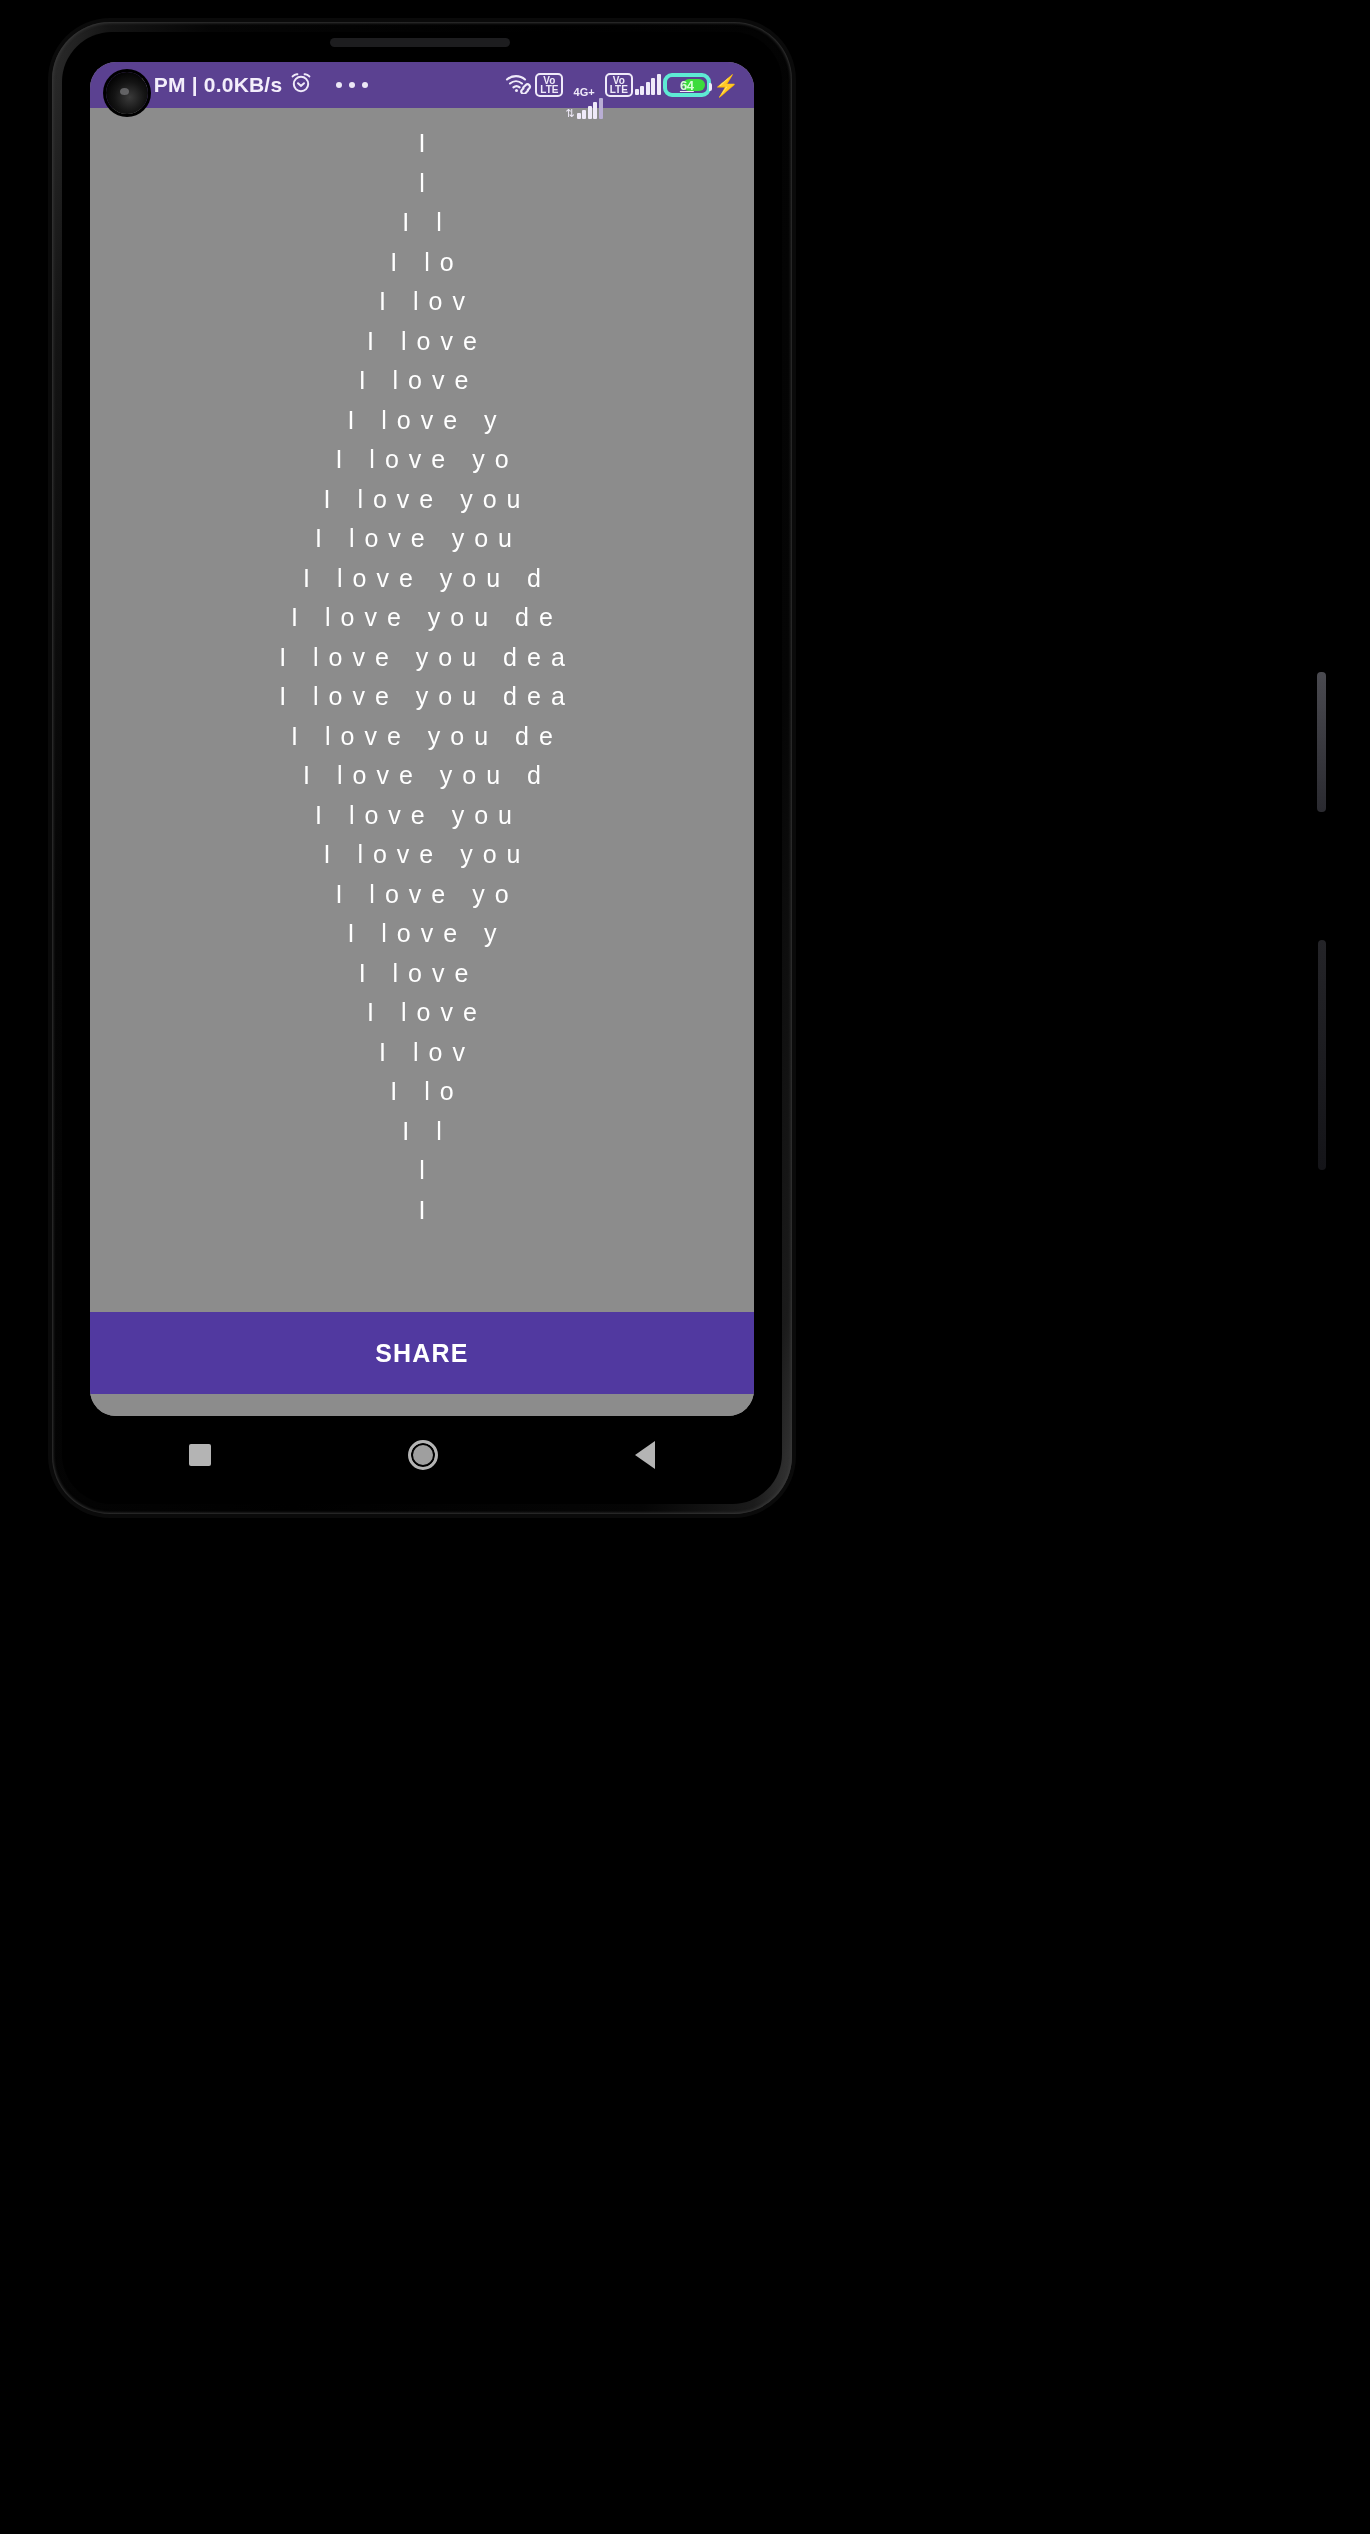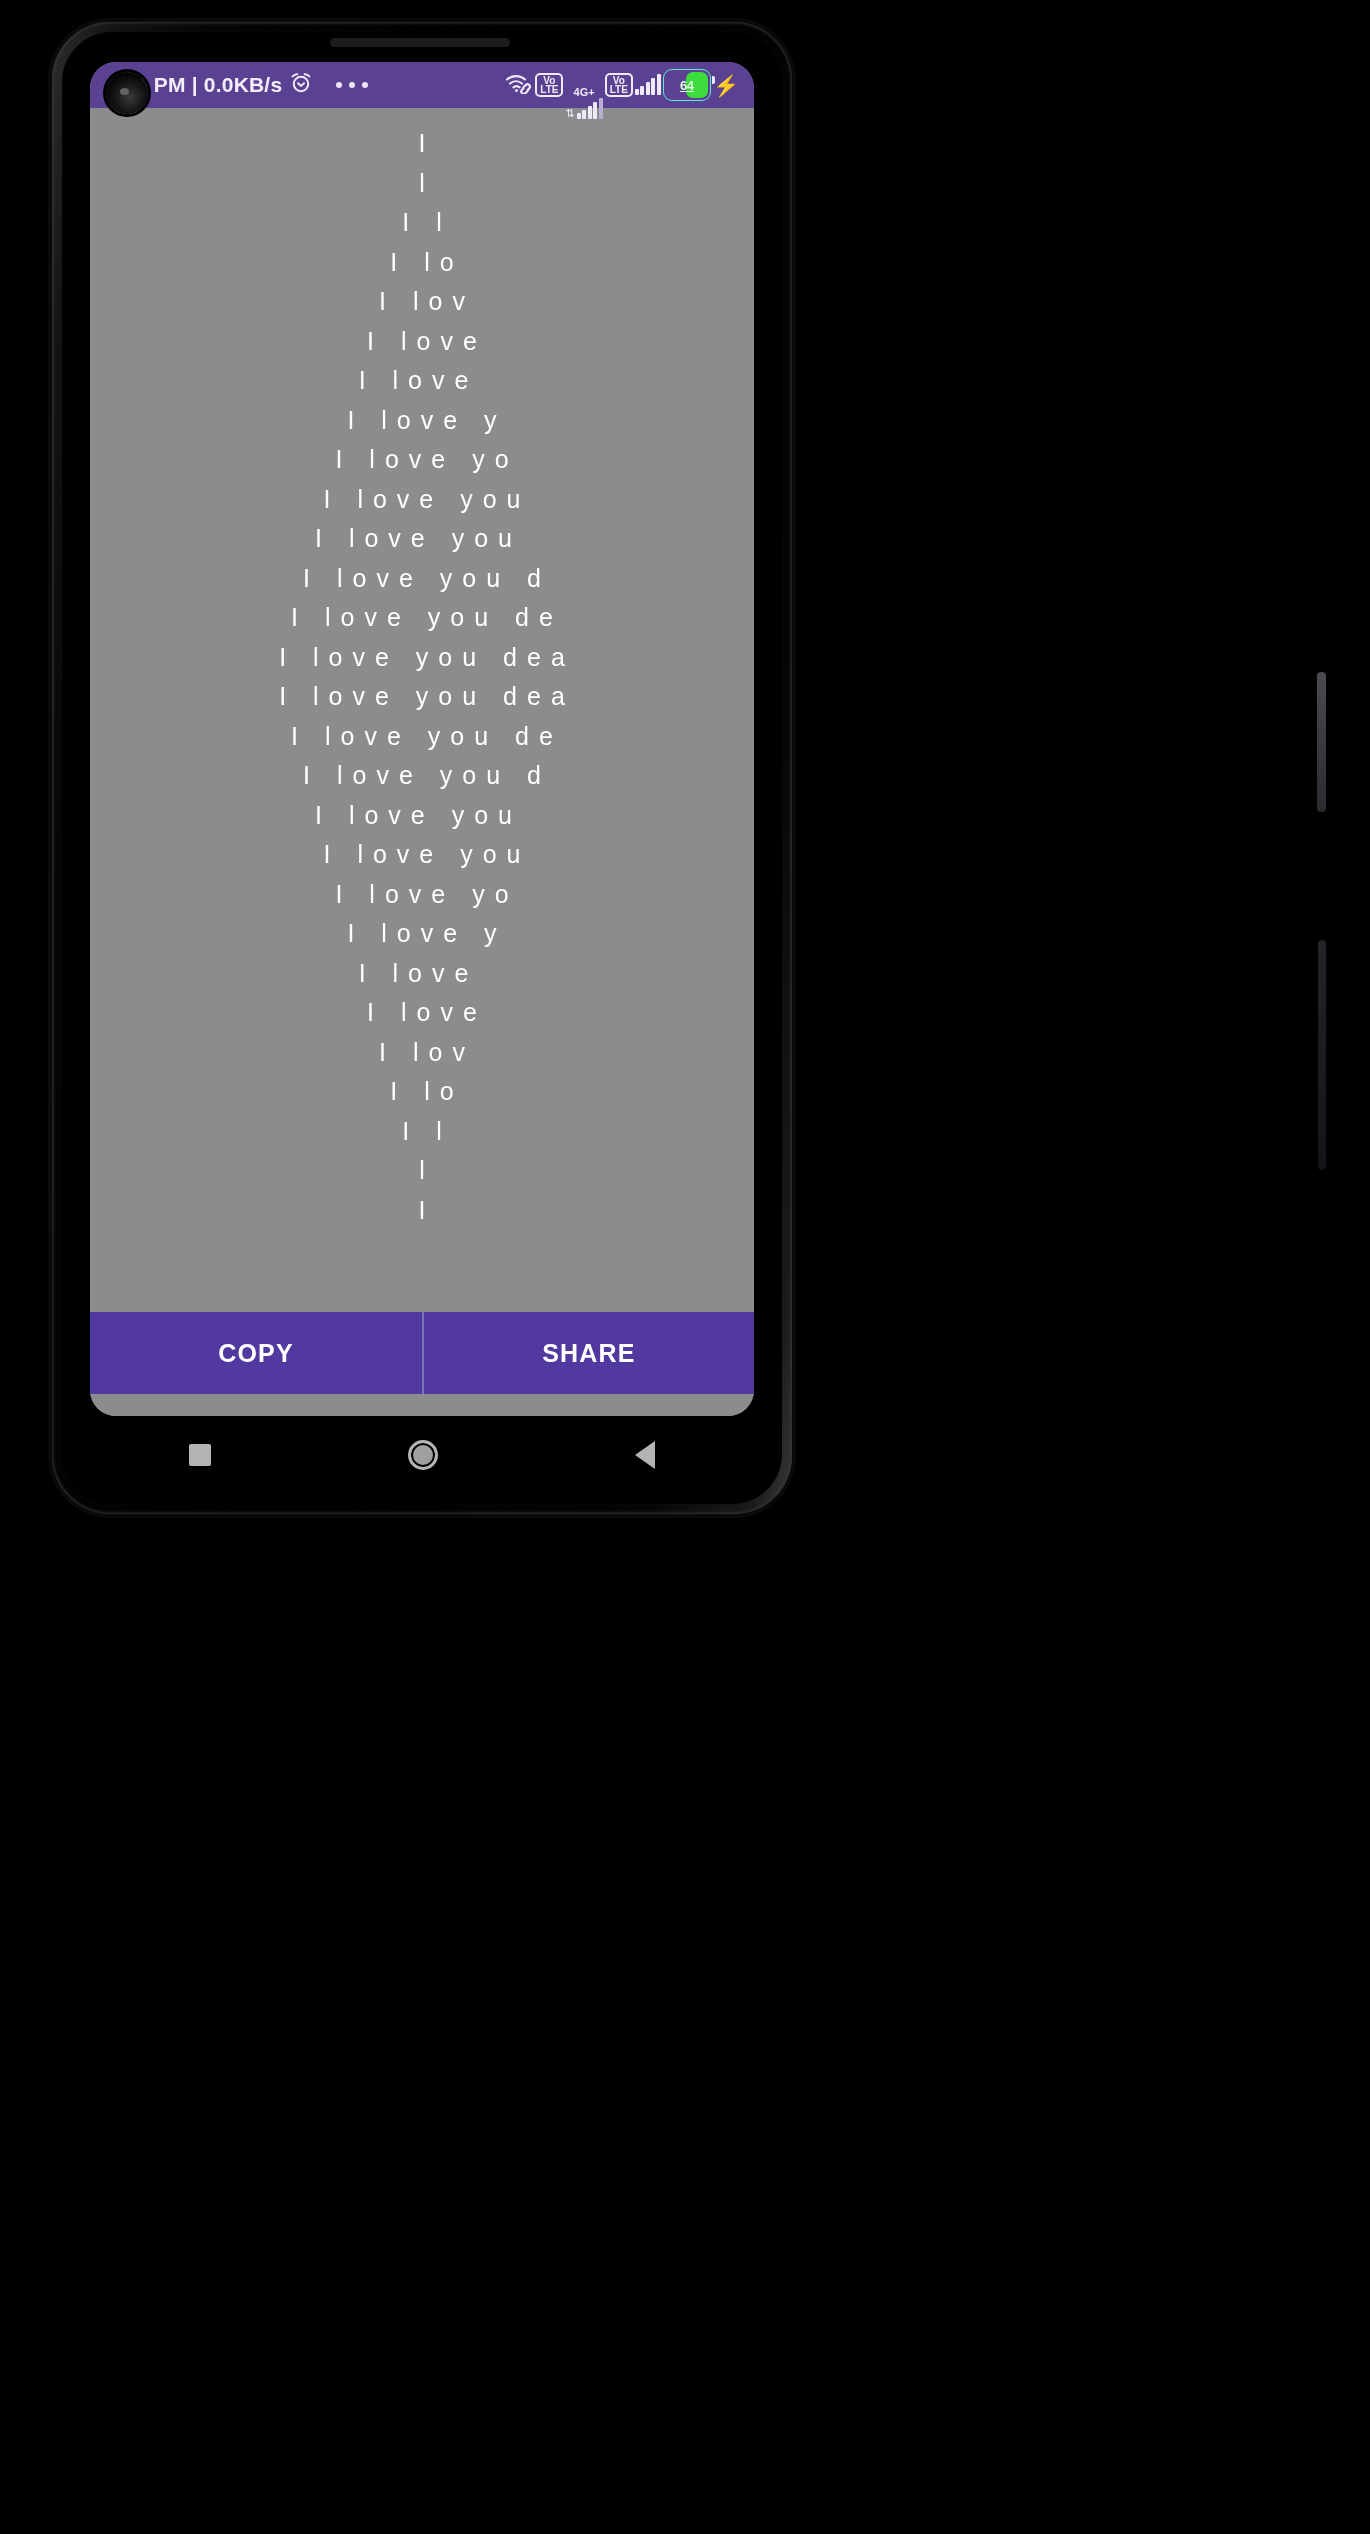--- a/index.html
+++ b/index.html
@@ -98,22 +98,22 @@
   .sig i:nth-child(5){height:21px; background:#b9aed4}
   .sig.full i:nth-child(5){background:#efeaf9}
 
   .g4wrap { display:flex; flex-direction:column; align-items:center; }
   .g4 { font-size: 11px; font-weight: bold; line-height: 1; margin-bottom: 1px; color:#efeaf9;margin-top:36px; }
   .g4row { display:flex; align-items:flex-end; gap:2px; }
   .updown { font-size: 11px; line-height: 1; color:#efeaf9; }
 
   .battery {
     position: relative;
-    width: 48px; height: 32px;
-    border: 1px solid #5eead4;
+    width: 48px; height: 24px;
+    border: 4px solid #5eead4;
     border-radius: 9px;
     display: flex; align-items: center;
     padding: 2px;
     text-decoration: underline;
   }
   .battery::after{
     content:""; position:absolute; right:-5px; top:6px;
     width:3px; height:8px; background:#efeaf9; border-radius:0 2px 2px 0;
   }
   .battery .fill {
@@ -315,21 +315,20 @@
         <div class="art-line">I love </div>
         <div class="art-line">I love</div>
         <div class="art-line">I lov</div>
         <div class="art-line">I lo</div>
         <div class="art-line">I l</div>
         <div class="art-line">l</div>
         <div class="art-line">I</div>
       </div>
 
     <div class="actionbar">
-      <div class="act">COPY</div>
       <div class="act">SHARE</div>
     </div>
     <div class="gesturebar"></div>
   </div>
 
   <div class="navbar">
     <span class="nav-recents"></span>
     <span class="nav-home"></span>
     <span class="nav-back"></span>
   </div>

